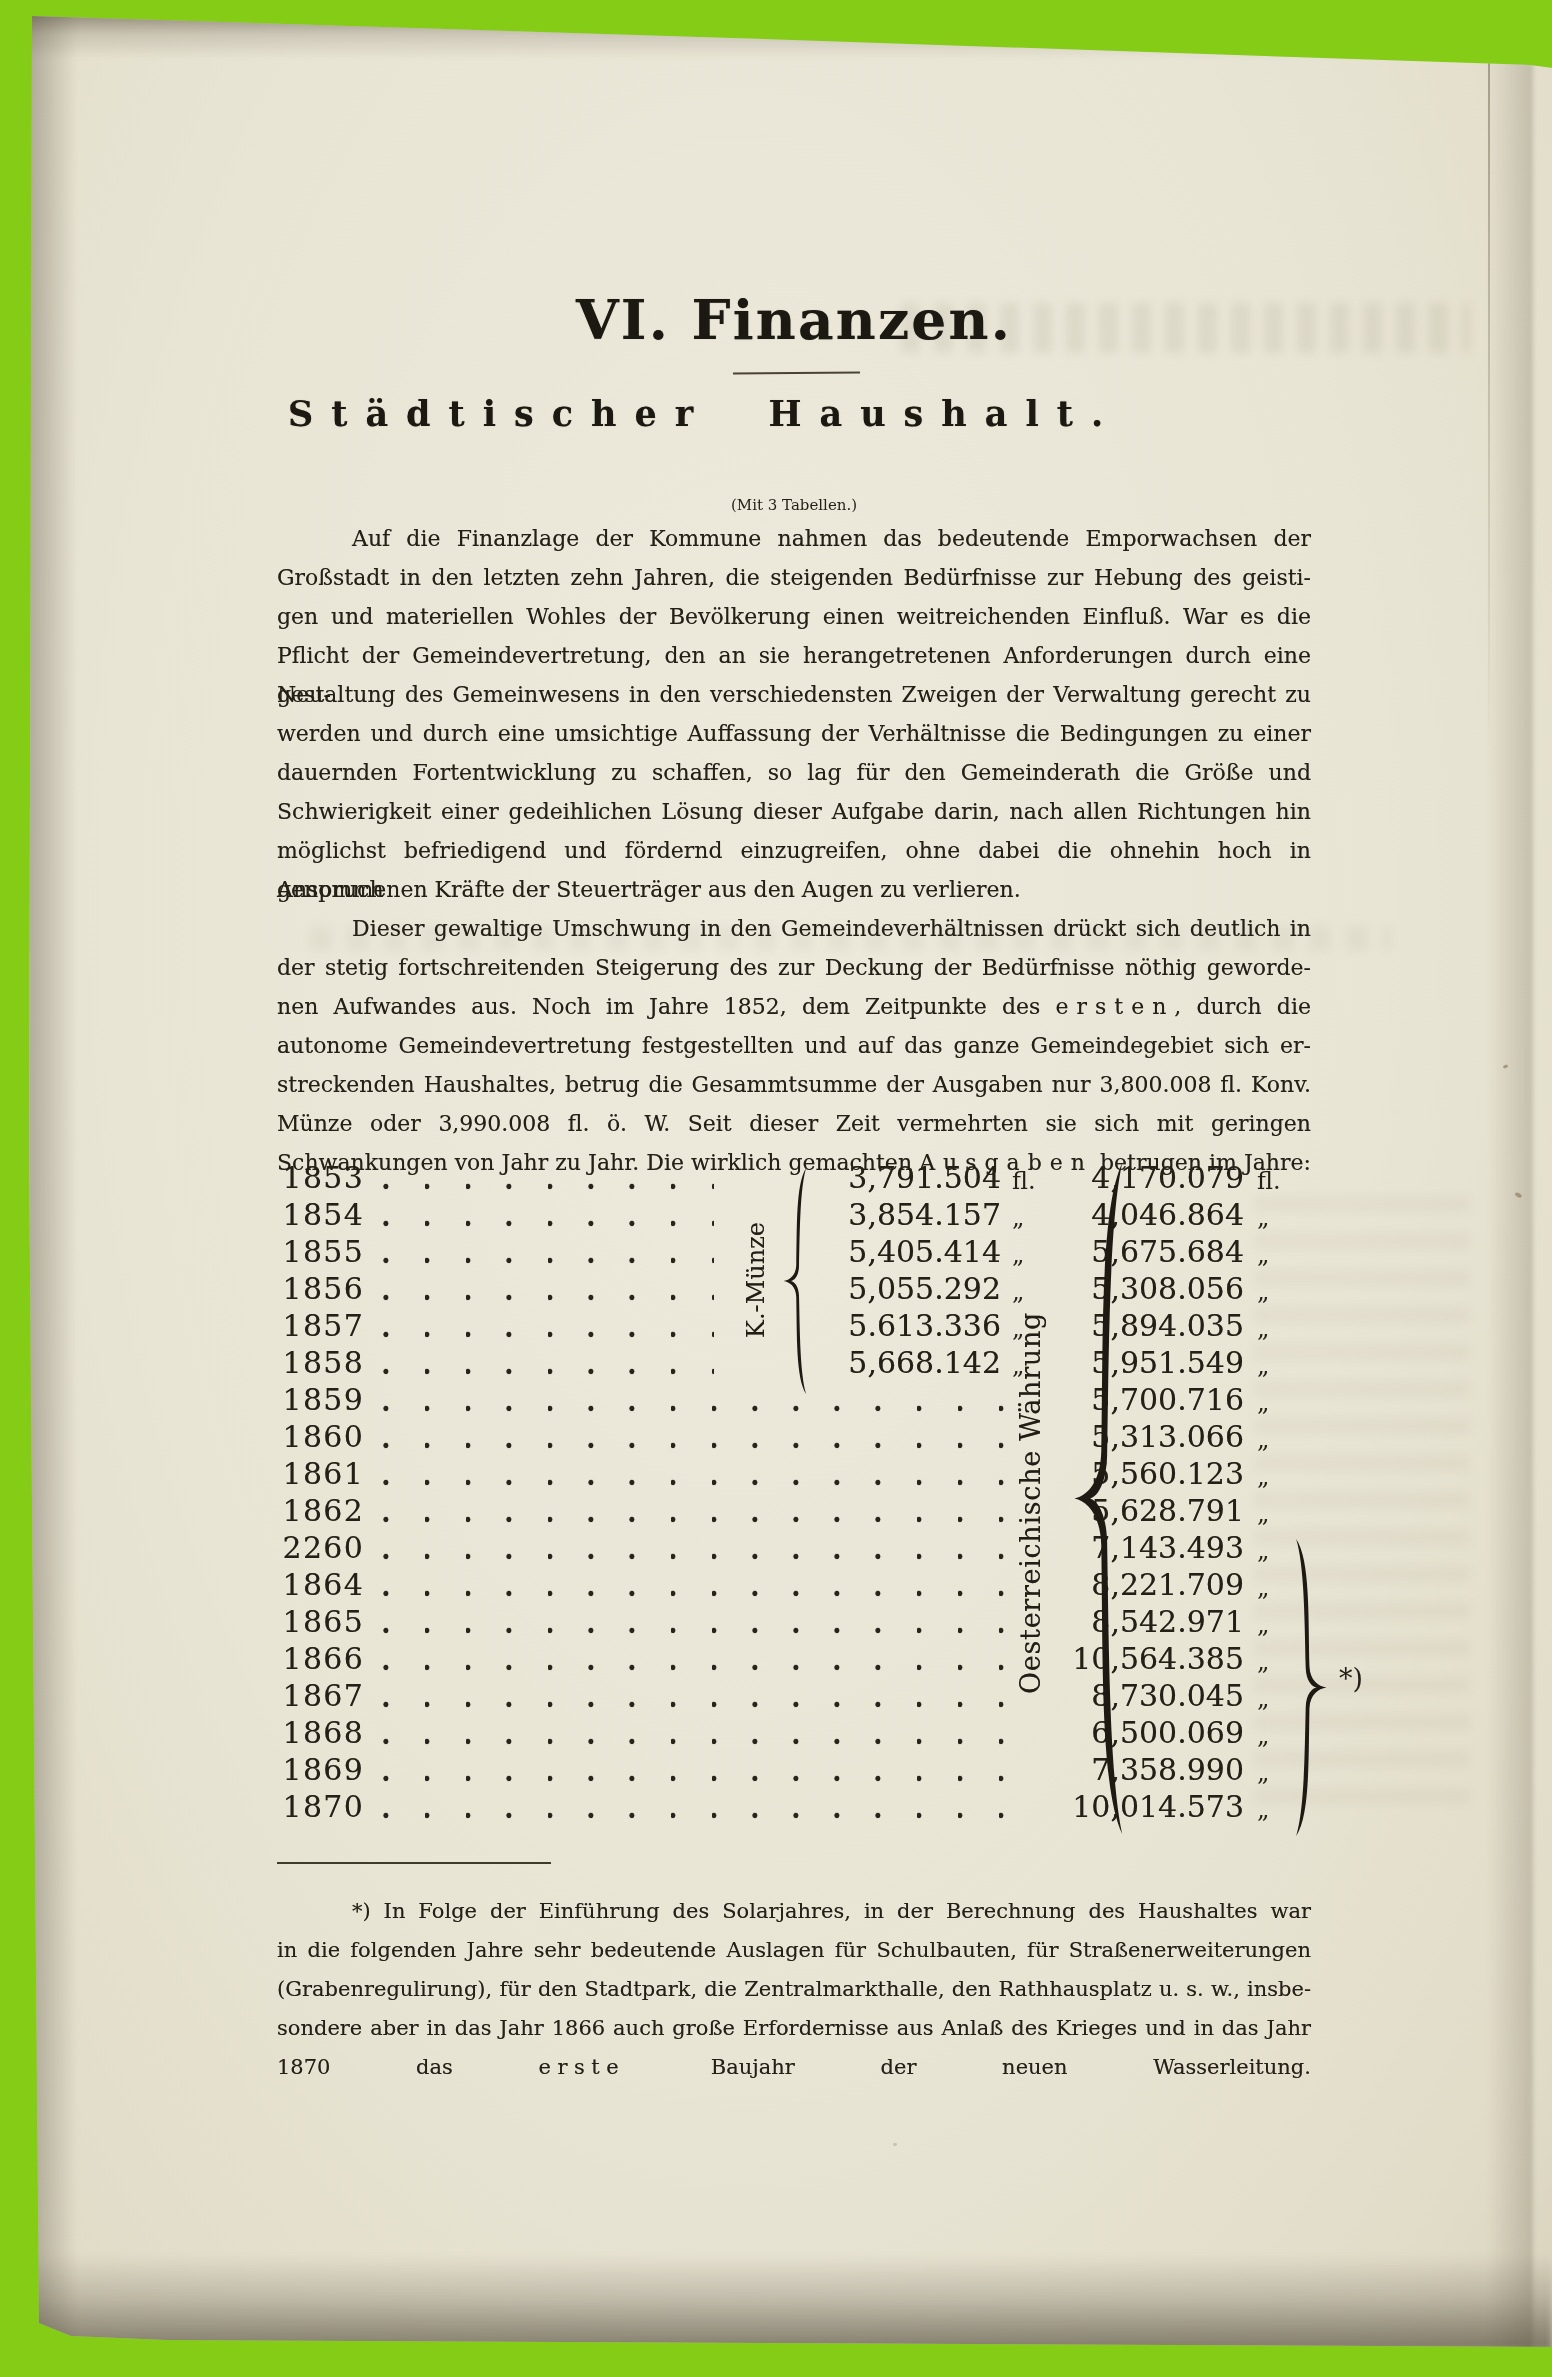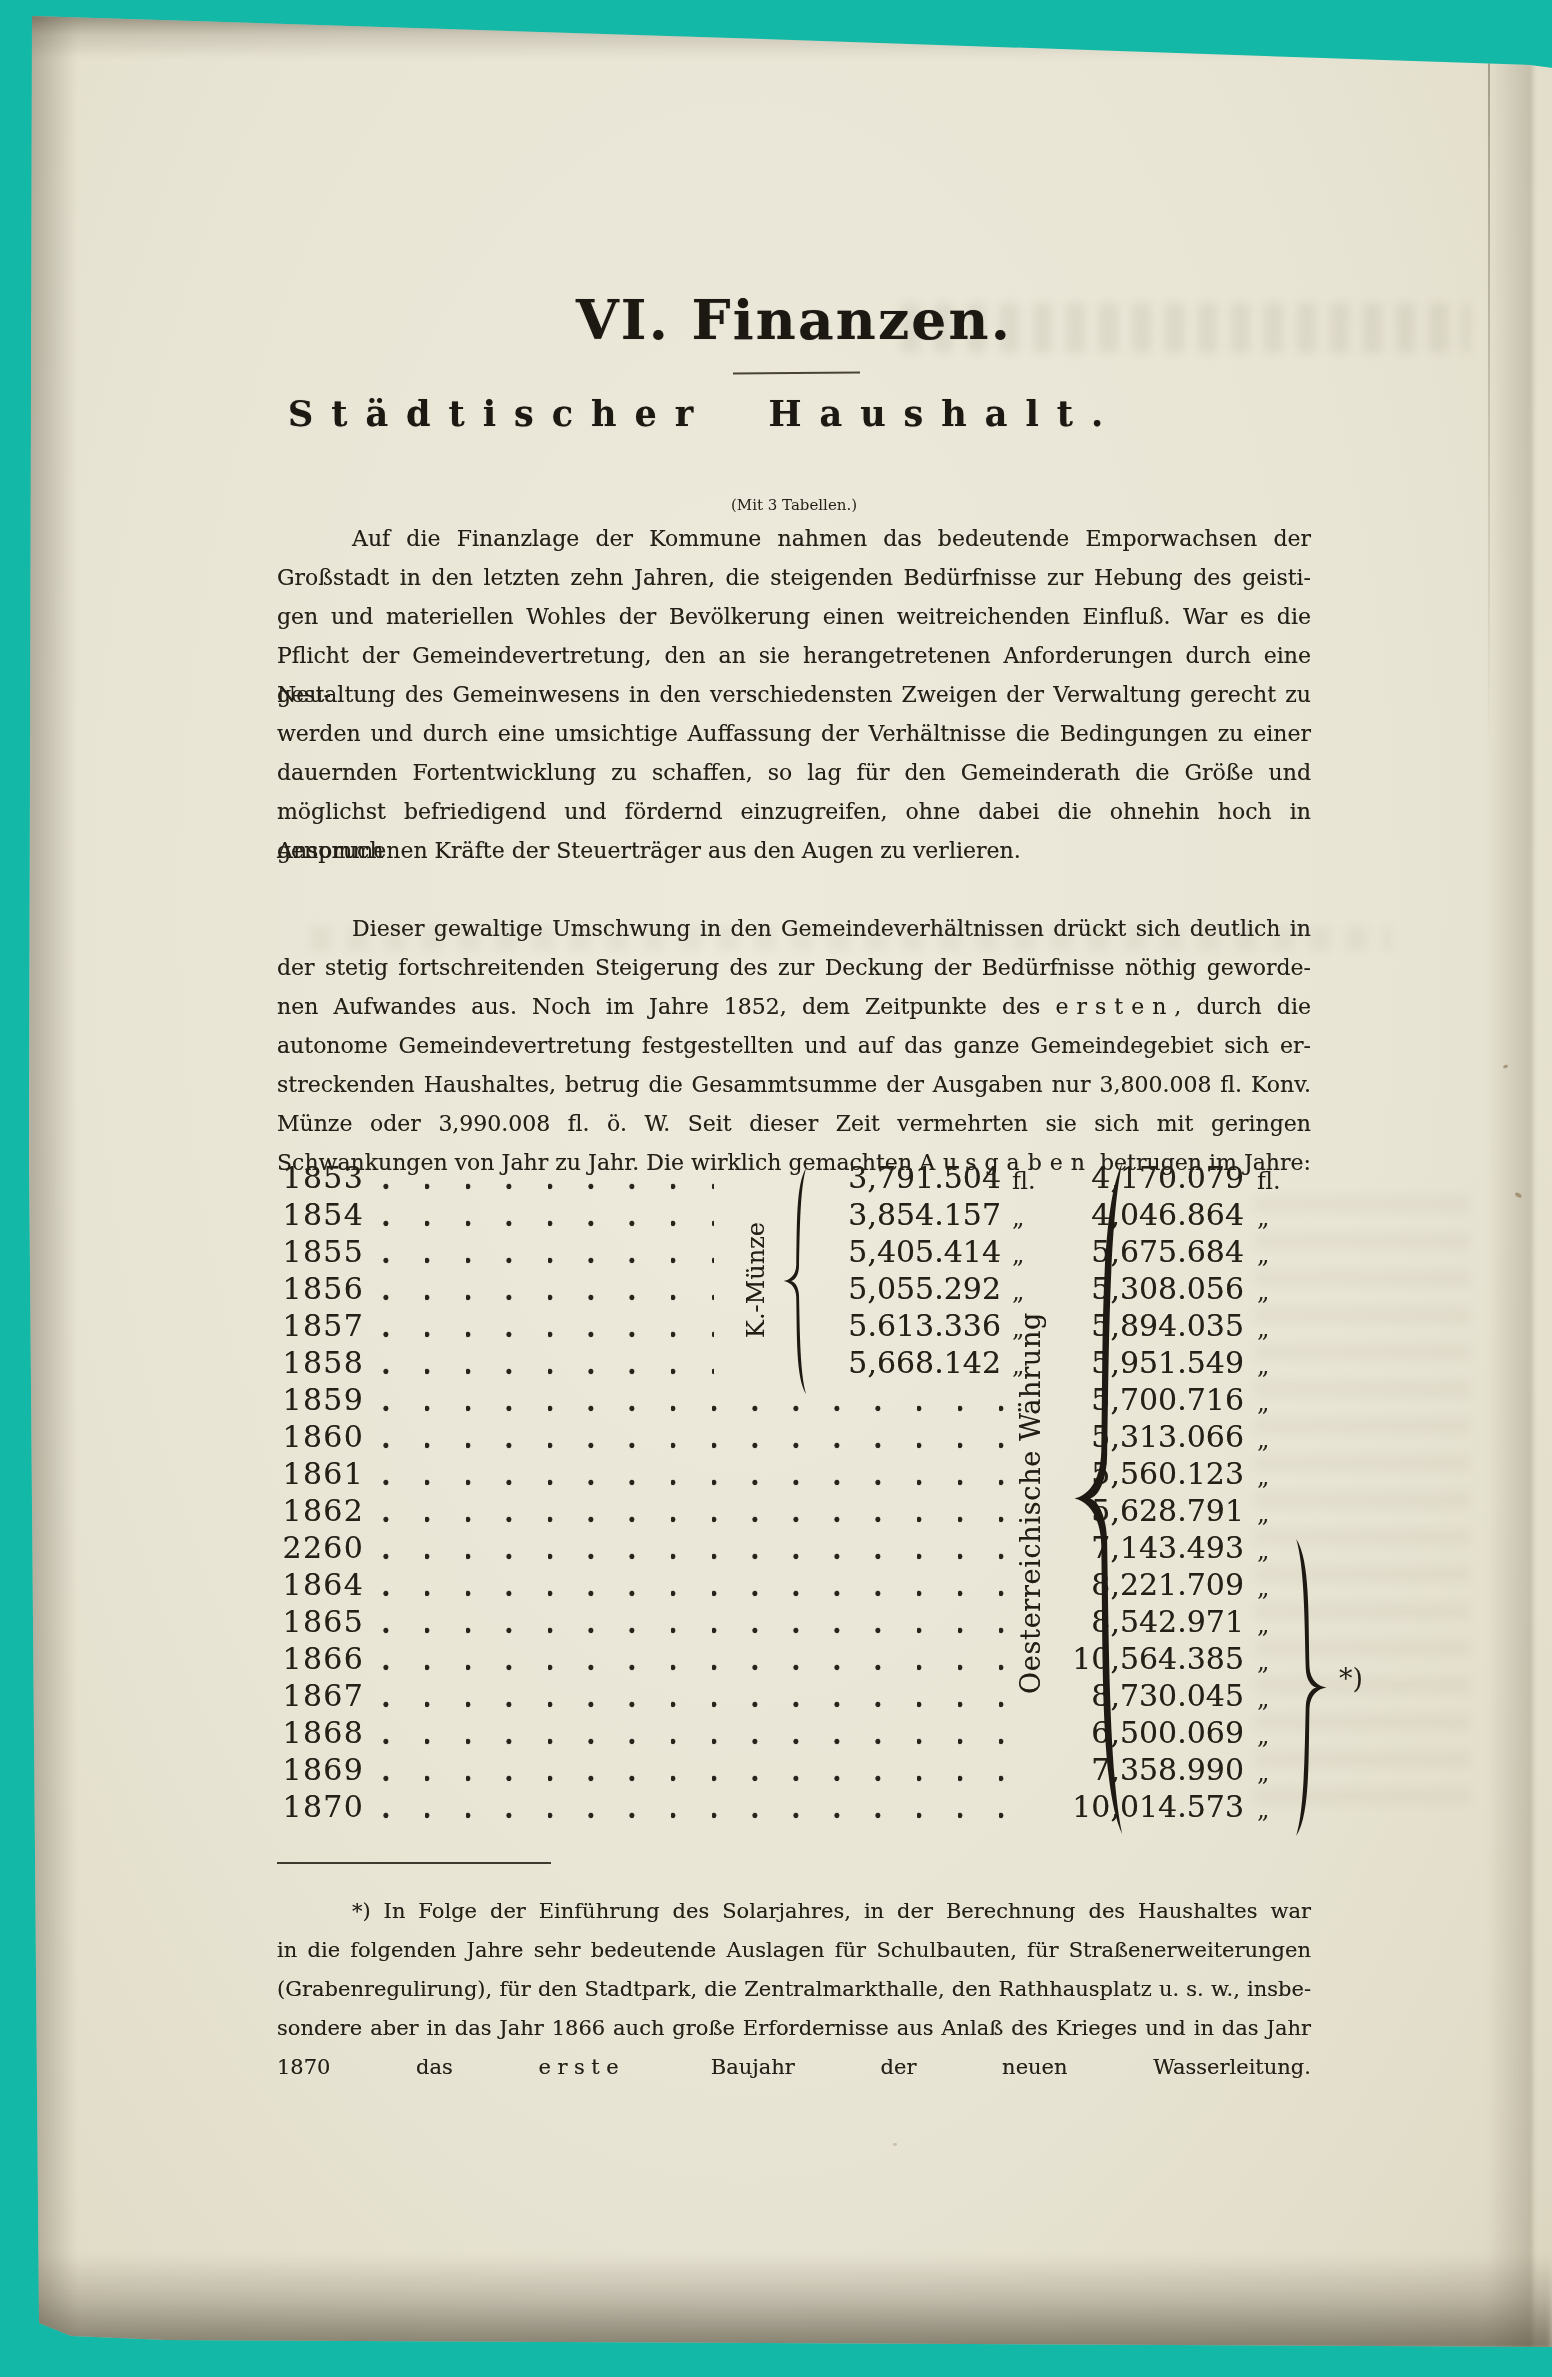--- a/index.html
+++ b/index.html
@@ -1,18 +1,18 @@
 <!DOCTYPE html>
 <html style="font-size:11.5px"><head>
 <meta charset="utf-8">
 <style>
   html,body{margin:0;padding:0;}
   body{width:1553px;height:2377px;background:#060606;overflow:hidden;
        font-family:"DejaVu Serif","Liberation Serif",serif;}
-  .stage{position:absolute;left:0;top:0;width:1553px;height:2377px;background:#14b8a6;}
+  .stage{position:absolute;left:0;top:0;width:1553px;height:2377px;background:#84cc16;}
 
   
   .paper{position:absolute;left:0;top:0;width:1553px;height:2377px;
     background:
       radial-gradient(ellipse at 48% 38%, #edeadc 0%, #e9e5d5 55%, #e1dcc8 88%, #d8d2bc 100%);
     clip-path:polygon(32px 16px, 792px 40px, 1530px 65px, 1553px 68px,
                       1553px 2347px, 166px 2340px, 71px 2336px, 39px 2323px,
                       29px 1153px);
     color:#241f17;}
   .edge-top{position:absolute;left:29px;top:13px;width:1506px;height:46px;
@@ -122,20 +122,21 @@
     <div class="subtitle">(Mit 3 Tabellen.)</div>
 
     <div class="para p1">
       <div class="bl indent">Auf die Finanzlage der Kommune nahmen das bedeutende Emporwachsen der</div>
       <div class="bl">Großstadt in den letzten zehn Jahren, die steigenden Bedürfnisse zur Hebung des geisti-</div>
       <div class="bl">gen und materiellen Wohles der Bevölkerung einen weitreichenden Einfluß. War es die</div>
       <div class="bl">Pflicht der Gemeindevertretung, den an sie herangetretenen Anforderungen durch eine Neu-</div>
       <div class="bl">gestaltung des Gemeinwesens in den verschiedensten Zweigen der Verwaltung gerecht zu</div>
       <div class="bl">werden und durch eine umsichtige Auffassung der Verhältnisse die Bedingungen zu einer</div>
       <div class="bl">dauernden Fortentwicklung zu schaffen, so lag für den Gemeinderath die Größe und</div>
+      <div class="bl">Schwierigkeit einer gedeihlichen Lösung dieser Aufgabe darin, nach allen Richtungen hin</div>
       <div class="bl">möglichst befriedigend und fördernd einzugreifen, ohne dabei die ohnehin hoch in Anspruch</div>
       <div class="bl lastline">genommenen Kräfte der Steuerträger aus den Augen zu verlieren.</div>
     </div>
 
     <div class="para p2">
       <div class="bl indent">Dieser gewaltige Umschwung in den Gemeindeverhältnissen drückt sich deutlich in</div>
       <div class="bl">der stetig fortschreitenden Steigerung des zur Deckung der Bedürfnisse nöthig geworde-</div>
       <div class="bl"><span>nen Aufwandes aus. Noch im Jahre 1852, dem Zeitpunkte des </span><span class="sperr">ersten</span><span>, durch die</span></div>
       <div class="bl">autonome Gemeindevertretung festgestellten und auf das ganze Gemeindegebiet sich er-</div>
       <div class="bl">streckenden Haushaltes, betrug die Gesammtsumme der Ausgaben nur 3,800.008 fl. Konv.</div>

